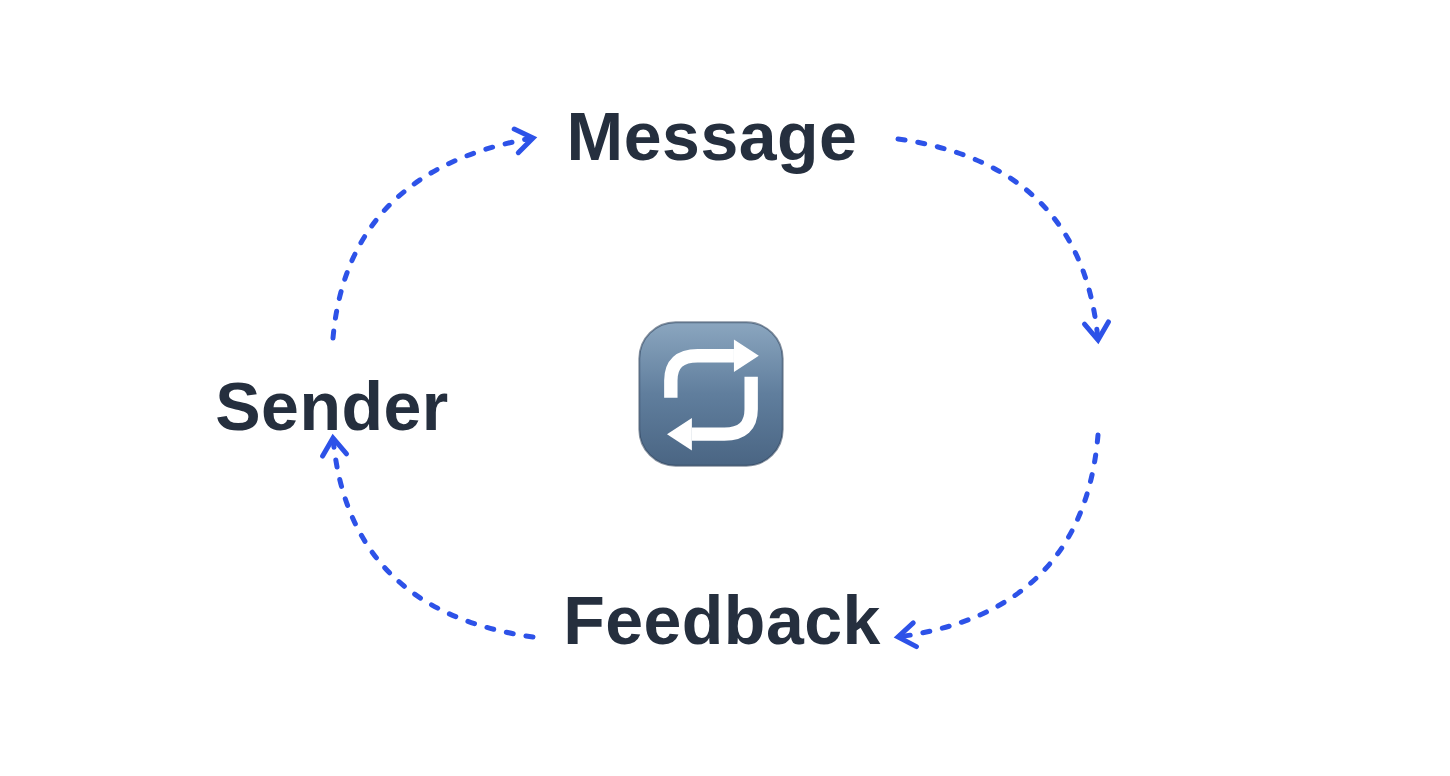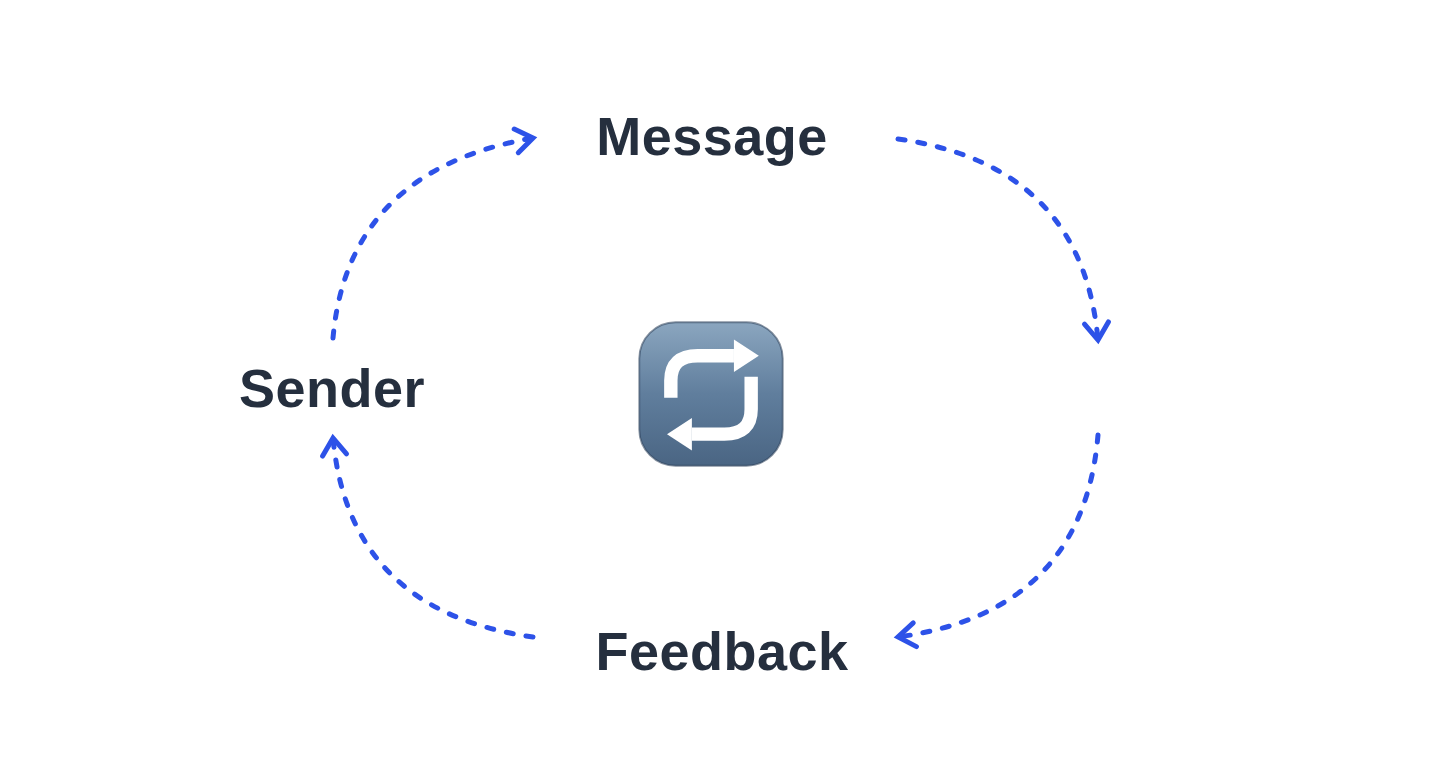--- a/index.html
+++ b/index.html
@@ -32,21 +32,21 @@
     fill: none;
     stroke: var(--arrow, #2d52e8);
     stroke-width: 5;
     stroke-linecap: round;
     stroke-linejoin: miter;
   }
   .node-label {
     position: absolute;
     transform: translate(-50%, -50%);
     color: var(--label, #252f3e);
-    font-size: 54px;
+    font-size: 68px;
     font-weight: 600;
     letter-spacing: 0.5px;
     white-space: nowrap;
     user-select: none;
   }
   .center-emoji {
     position: absolute;
     left: 711px;
     top: 394px;
     width: 153px;
@@ -81,22 +81,22 @@
         <path class="chevron" d="M -17 -12 L 0 0 L -17 12"></path>
       </marker>
     </defs>
     <path class="arc" d="M 333 338 Q 348 170 533 138" marker-end="url(#chev)"></path>
     <path class="arc" d="M 898 139 Q 1082 165 1098 340" marker-end="url(#chev)"></path>
     <path class="arc" d="M 1098 435 Q 1083 612 898 637" marker-end="url(#chev)"></path>
     <path class="arc" d="M 533 637 Q 349 611 333 438" marker-end="url(#chev)"></path>
   </svg>
 
   <div class="node-label" style="left:712px; top:136px;">Message</div>
-  <div class="node-label" style="left:722px; top:651px;">Feedback</div>
-  <div class="node-label" style="left:332px; top:388px;">Sender</div>
+  <div class="node-label" style="left:722px; top:620px;">Feedback</div>
+  <div class="node-label" style="left:332px; top:406px;">Sender</div>
 
   <svg class="center-emoji" viewBox="0 0 160 160">
     <defs>
       <linearGradient id="emojiGrad" x1="0" y1="0" x2="0" y2="1">
         <stop class="emoji-stop-top" offset="0"></stop>
         <stop class="emoji-stop-mid" offset="0.5"></stop>
         <stop class="emoji-stop-bot" offset="1"></stop>
       </linearGradient>
       <marker id="emojiHead" markerUnits="userSpaceOnUse" markerWidth="64" markerHeight="64" viewBox="-32 -32 64 64" refX="0" refY="0" orient="auto">
         <path class="emoji-head" d="M 0 -17 L 26 0 L 0 17 Z"></path>

